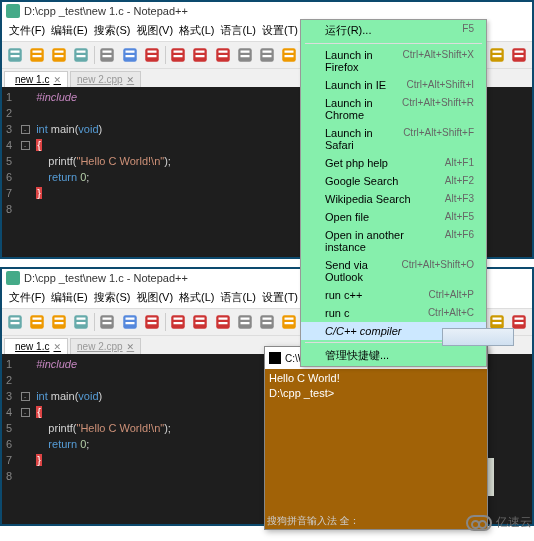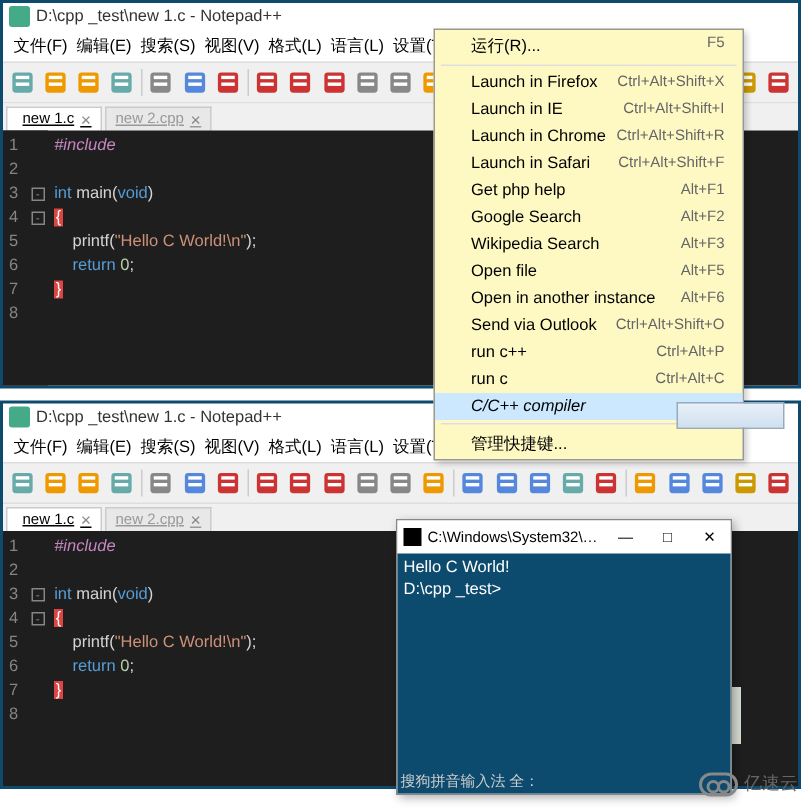--- a/index.html
+++ b/index.html
@@ -26,33 +26,33 @@
 .fold div { height: 16px; display: flex; align-items: center; justify-content: center; }
 .fold .box { width: 9px; height: 9px; border: 1px solid #858585; font-size: 8px; line-height: 7px; text-align: center; color: #858585; background: #1e1e1e; }
 .code { flex: 1; padding: 2px 4px; font: 11px/16px Consolas, monospace; white-space: pre; }
 .code div { height: 16px; }
 .kw { color: #569cd6; }
 .inc { color: #c586c0; font-style: italic; }
 .str { color: #ce9178; }
 .num { color: #b5cea8; }
 .plain { color: #d4d4d4; }
 .bracehl { background: #d44; color: #fff; padding: 0 1px; }
-.dropdown { position: absolute; left: 287px; top: 17px; width: 207px; background: #fef9c3; border: 1px solid #999; font-size: 11px; z-index: 10; box-shadow: 2px 2px 4px rgba(0,0,0,.2); }
+.dropdown { position: absolute; left: 298px; top: 17px; width: 187px; background: #86efac; border: 1px solid #999; font-size: 11px; z-index: 10; box-shadow: 2px 2px 4px rgba(0,0,0,.2); }
 .dd-item { display: flex; justify-content: space-between; padding: 3px 12px 3px 24px; cursor: pointer; }
 .dd-item.hi { background: #cce8ff; font-style: italic; }
 .dd-sep { height: 1px; background: #ddd; margin: 2px 4px; }
 .dd-key { color: #666; font-size: 10px; }
 .dd-group { position: absolute; right: -28px; bottom: 20px; width: 72px; height: 18px; background: linear-gradient(#e8f0f8,#d0e0f0); border: 1px solid #9ab; }
 .console-win { position: absolute; left: 264px; top: 346px; width: 224px; background: #fff; border: 1px solid #888; box-shadow: 2px 2px 6px rgba(0,0,0,.3); z-index: 5; }
 .console-tb { display: flex; align-items: center; font-size: 10px; padding: 2px 0 2px 4px; background: #fff; }
 .console-tb .ic { width: 12px; height: 12px; background: #000; margin-right: 4px; }
 .console-ttl { flex: 1; overflow: hidden; white-space: nowrap; text-overflow: ellipsis; }
 .win-btns { display: flex; }
 .win-btn { width: 28px; height: 18px; display: flex; align-items: center; justify-content: center; font-size: 10px; cursor: pointer; }
-.console-body { background: #0c4a6e; color: #fff; font: 11px/15px Consolas, monospace; padding: 2px 4px; height: 160px; position: relative; }
+.console-body { background: #a16207; color: #fff; font: 11px/15px Consolas, monospace; padding: 2px 4px; height: 160px; position: relative; }
 .ime { position: absolute; bottom: 1px; left: 2px; color: #ccc; font: 10px "Microsoft YaHei"; }
 .logo { position: absolute; right: 2px; bottom: 10px; display: flex; align-items: center; gap: 4px; font-size: 12px; color: #666; z-index: 20; }
 .logo-ic { width: 26px; height: 16px; border: 2px solid #888; border-radius: 10px; position: relative; }
 .logo-ic::before, .logo-ic::after { content: ""; position: absolute; width: 5px; height: 5px; border: 2px solid #888; border-radius: 50%; top: 3px; }
 .logo-ic::before { left: 3px; } .logo-ic::after { right: 3px; }
 .shape2 { position:absolute; right:38px; bottom:28px; width:48px; height:38px; background:#d9ded4; z-index:3; }
 .wrap1 { position: relative; }
 </style>
 </head>
 <body>

